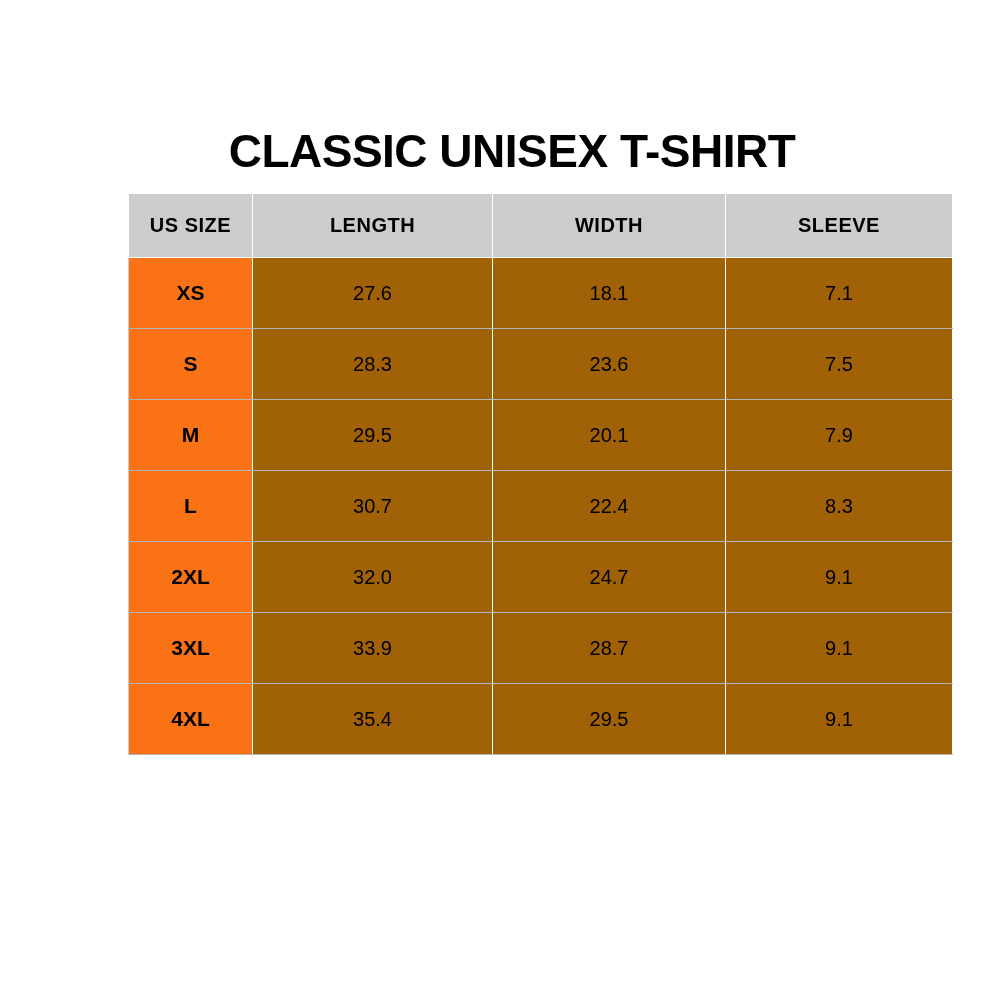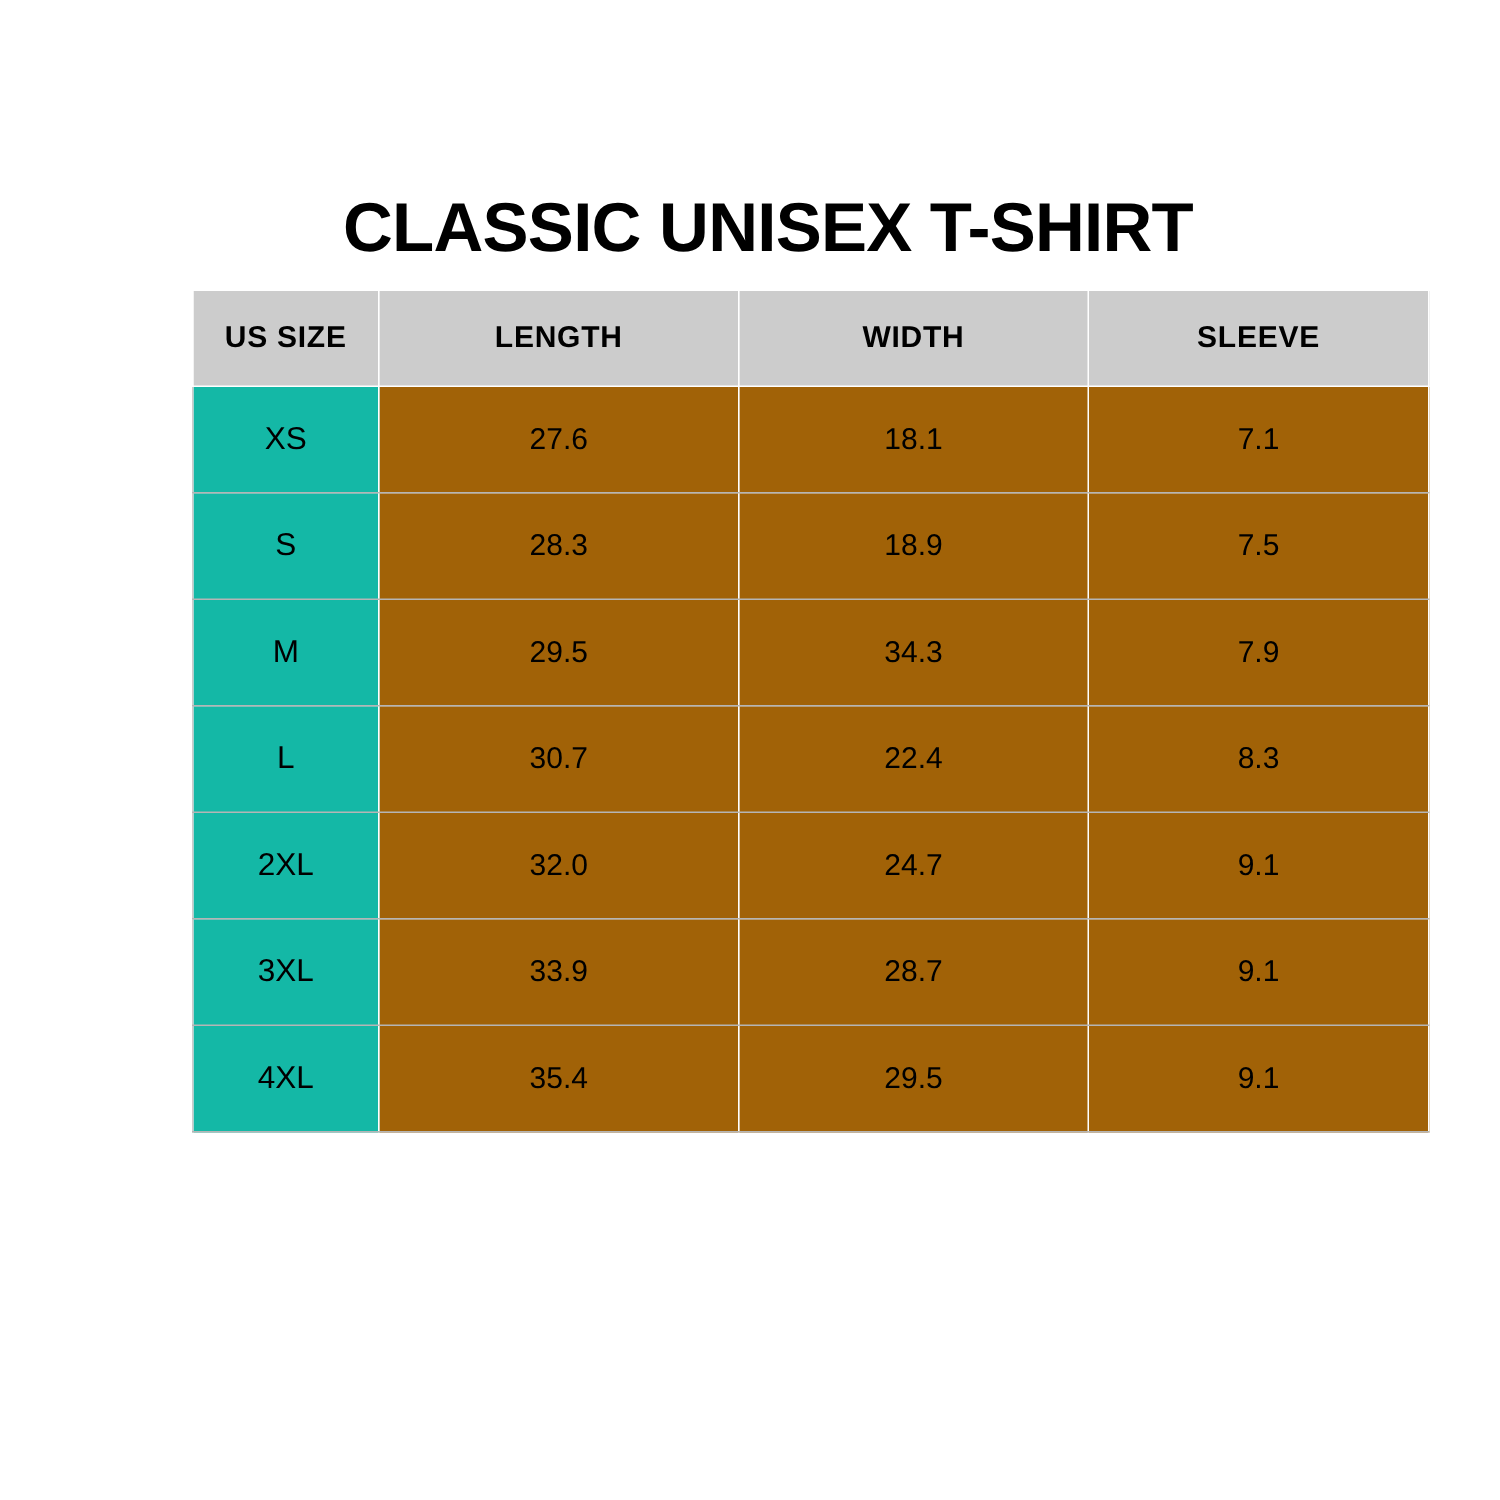--- a/index.html
+++ b/index.html
@@ -57,22 +57,22 @@
     font-weight: bold;
     letter-spacing: 0.5px;
   }
   table.size-chart tbody td {
     height: 68px;
     font-size: 20px;
     border-top: 1px solid #b5b5b5;
     border-bottom: 1px solid #b5b5b5;
   }
   table.size-chart tbody td.size-cell {
-    background: #14b8a6;
-    font-weight: normal;
+    background: #f97316;
+    font-weight: bold;
     font-size: 21px;
     border-left: 1px solid #cccccc;
     border-right: 1px solid #ffffff;
   }
   table.size-chart tbody td.val-cell {
     background: #a16207;
     border-left: 1px solid #ffffff;
     border-right: 1px solid #ffffff;
   }
   table.size-chart tbody tr:last-child td {
@@ -109,27 +109,27 @@
       <tbody>
         <tr>
           <td class="size-cell">XS</td>
           <td class="val-cell">27.6</td>
           <td class="val-cell">18.1</td>
           <td class="val-cell">7.1</td>
         </tr>
         <tr>
           <td class="size-cell">S</td>
           <td class="val-cell">28.3</td>
-          <td class="val-cell">18.9</td>
+          <td class="val-cell">23.6</td>
           <td class="val-cell">7.5</td>
         </tr>
         <tr>
           <td class="size-cell">M</td>
           <td class="val-cell">29.5</td>
-          <td class="val-cell">34.3</td>
+          <td class="val-cell">20.1</td>
           <td class="val-cell">7.9</td>
         </tr>
         <tr>
           <td class="size-cell">L</td>
           <td class="val-cell">30.7</td>
           <td class="val-cell">22.4</td>
           <td class="val-cell">8.3</td>
         </tr>
         <tr>
           <td class="size-cell">2XL</td>

